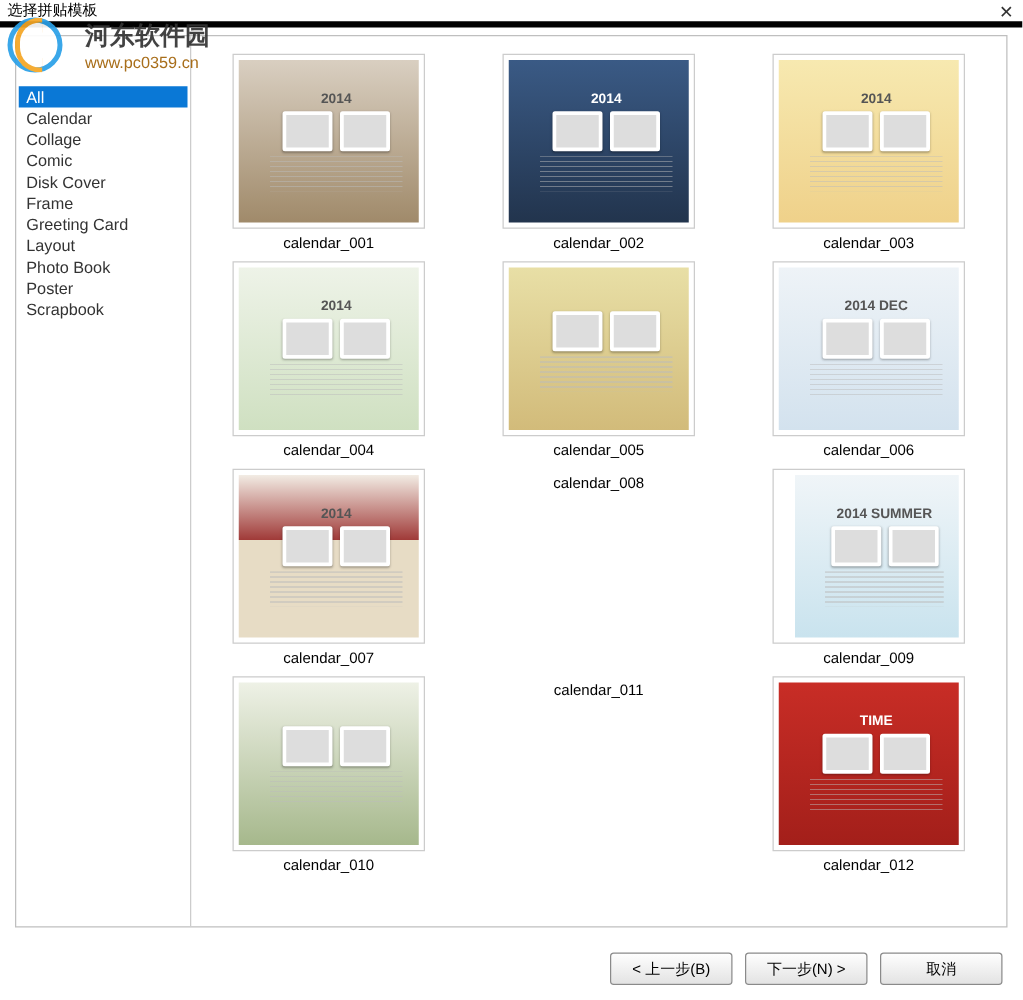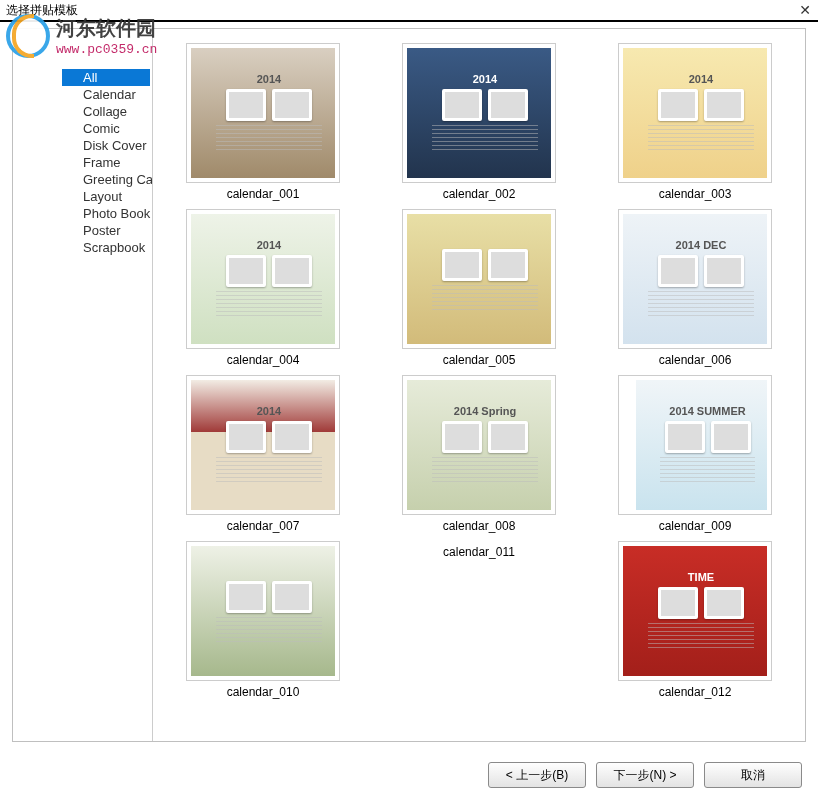--- a/index.html
+++ b/index.html
@@ -11,21 +11,21 @@
   height: 800px;
   position: relative;
   overflow: hidden;
 }
 .titlebar {
   height: 22px;
   display: flex;
   align-items: center;
   justify-content: space-between;
   padding: 0 6px;
-  border-bottom: 2px solid #000000;
+  border-bottom: 5px solid #000000;
 }
 .titlebar .title { font-size: 12px; color: #000; }
 .titlebar .close {
   width: 14px; height: 14px;
   display: flex; align-items: center; justify-content: center;
   font-size: 14px; color: #333; cursor: pointer;
 }
 .watermark {
   position: absolute;
   top: 14px; left: 6px;
@@ -44,44 +44,43 @@
 }
 .watermark .logo::before{
   content:"";
   position:absolute;
   width: 18px; height: 36px;
   border: 4px solid #f5a623;
   border-right: none;
   border-radius: 20px 0 0 20px;
   left: 2px;
 }
-.watermark .wm-text { margin-left: 6px; font-family: Liberation Mono, monospace; }
+.watermark .wm-text { margin-left: 18px; }
 .watermark .wm-title { font-size: 20px; font-weight: bold; color: #333; }
-.watermark .wm-url { font-size: 13px; color: #be185d; }
+.watermark .wm-url { font-size: 13px; color: #a16207; }
 
 .dialog-body {
   position: absolute;
   top: 28px; left: 12px; right: 12px; bottom: 58px;
   border: 1px solid #bfbfbf;
   display: flex;
   background: #fff;
 }
 .sidebar {
   width: 140px;
   border-right: 1px solid #ccc;
   padding: 40px 2px 2px 2px;
   overflow: hidden;
 }
 .sidebar-item {
-  padding: 1px 21px;
+  padding: 1px 6px;
   font-size: 13px;
   color: #333;
   cursor: pointer;
   white-space: nowrap;
-  margin-left: 47px;
 }
 .sidebar-item.selected {
   background: #0a78d6;
   color: #fff;
 }
 .gallery-wrap {
   flex: 1;
   position: relative;
   overflow: hidden;
 }
@@ -299,30 +298,20 @@
                 <div class="photo-row">
                   <div class="photo small"></div>
                   <div class="photo small"></div>
                 </div>
                 <div class="cal-lines"></div>
               </div>
             </div>
             <div class="caption">calendar_007</div>
           </div>
           <div class="card">
-            <div class="thumb">
-              <div class="thumb-inner t8">
-                <div class="tag">2014 Spring</div>
-                <div class="photo-row">
-                  <div class="photo small"></div>
-                  <div class="photo small"></div>
-                </div>
-                <div class="cal-lines"></div>
-              </div>
-            </div>
             <div class="caption">calendar_008</div>
           </div>
           <div class="card">
             <div class="thumb">
               <div class="thumb-inner t9">
                 <div class="tag">2014 SUMMER</div>
                 <div class="photo-row">
                   <div class="photo small"></div>
                   <div class="photo small"></div>
                 </div>

